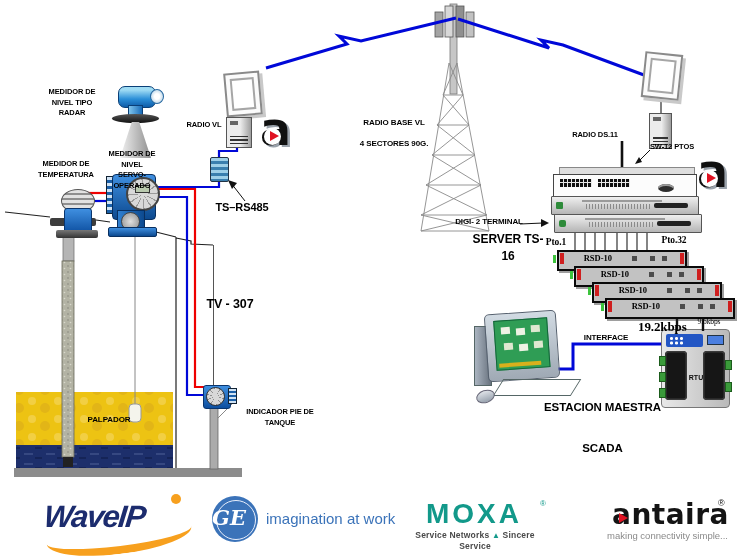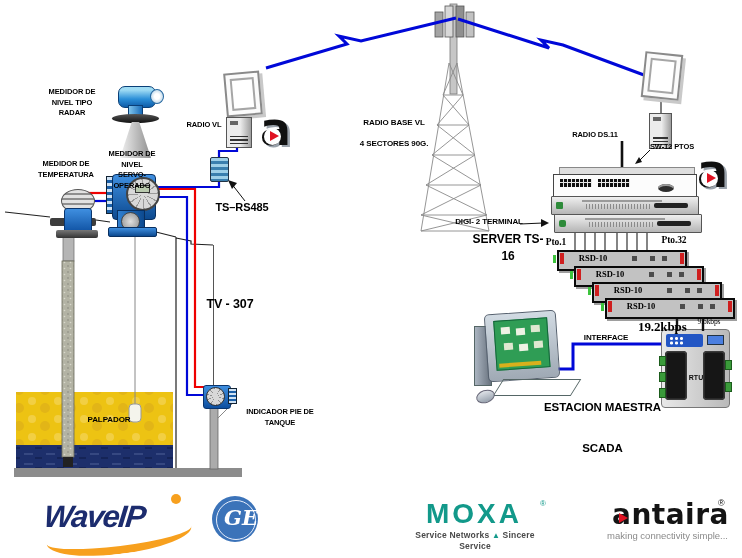--- a/index.html
+++ b/index.html
@@ -86,21 +86,21 @@
   .tserv .thin{position:absolute;left:30px;top:3px;width:80px;height:2px;background:#9a9a9a;}
 
   
   .rsd{position:absolute;width:126px;height:17px;background:#c2c2c2;border:2px solid #0a0a0a;
     box-shadow:2px 2px 0 rgba(40,40,40,.45);z-index:4;}
   .rsd .rl{position:absolute;left:1px;top:1px;width:4px;height:11px;background:#cf1f1f;}
   .rsd .rr{position:absolute;right:1px;top:1px;width:4px;height:11px;background:#cf1f1f;}
   .rsd .mk{position:absolute;left:58%;top:4px;width:5px;height:5px;background:#4c4c4c;
     box-shadow:18px 0 0 #4c4c4c,30px 0 0 #4c4c4c;}
   .rsd .gt{position:absolute;left:-6px;top:3px;width:3px;height:8px;background:#3dc43d;}
-  .rsd .tx{position:absolute;left:8px;top:1px;width:52px;text-align:center;
+  .rsd .tx{position:absolute;left:1px;top:1px;width:52px;text-align:right;
     font:bold 8.5px/11px "Liberation Serif",serif;color:#000;}
 
   
   .rtu{position:absolute;left:661px;top:329px;width:67px;height:77px;border-radius:4px;
     background:linear-gradient(90deg,#e8e8e8,#b9b9b9);border:1px solid #777;}
   .rtu .blue{position:absolute;left:4px;top:4px;width:37px;height:13px;background:#2356c4;border-radius:2px;}
   .rtu .led{position:absolute;left:4px;top:3px;width:2.5px;height:2.5px;background:#fff;border-radius:50%;
     box-shadow:5px 0 0 #fff,10px 0 0 #fff,0 4.5px 0 #fff,5px 4.5px 0 #fff,10px 4.5px 0 #fff;}
   .rtu .tag{position:absolute;right:5px;top:5px;width:15px;height:8px;background:#4b7fe0;border:1px solid #234;}
   .rtu .pnl{position:absolute;top:21px;width:22px;height:49px;background:#161616;border-radius:4px;
@@ -134,21 +134,21 @@
 
   
   .logo{position:absolute;z-index:6;}
   .wv-arc{position:absolute;left:6px;top:20px;width:146px;height:30px;border-radius:50%;
     border-bottom:8px solid #f7a01e;transform:rotate(-7deg);}
   .wv-tx{position:absolute;left:4px;top:4px;font:italic 900 31px/34px "Liberation Sans",sans-serif;
     color:#1c2c6e;letter-spacing:-1.5px;transform:skewX(-6deg);}
   .wv-dot{position:absolute;left:131px;top:-2px;width:10px;height:10px;border-radius:50%;background:#f7a01e;}
   .ge-disc{position:absolute;left:0;top:0;width:46px;height:46px;border-radius:50%;background:#3b73b9;}
   .ge-ring{position:absolute;left:4px;top:4px;width:38px;height:38px;border-radius:50%;border:1.5px solid #e8eefb;}
-  .ge-mono{position:absolute;left:0;top:9px;width:46px;text-align:right;
+  .ge-mono{position:absolute;left:0;top:9px;width:46px;text-align:left;
     font:italic bold 21px/26px "DejaVu Serif",serif;color:#fff;}
   .ge-tag{position:absolute;left:54px;top:14px;font:15px/18px "Liberation Sans",sans-serif;color:#3b73b9;white-space:nowrap;}
   .mx-tx{position:absolute;left:0;top:0;width:140px;text-align:center;
     font:bold 28px/30px "Liberation Sans",sans-serif;color:#12998a;letter-spacing:3px;}
   .mx-reg{position:absolute;left:136px;top:0;font:8px "Liberation Sans",sans-serif;color:#12998a;}
   .mx-tag{position:absolute;left:-4px;top:31px;width:150px;text-align:center;
     font:bold 8.5px/10px "Liberation Sans",sans-serif;color:#4a4a4a;letter-spacing:.2px;}
   .mx-tri{color:#12998a;font-size:8px;}
   .an-tx{position:absolute;left:0;top:0;font:bold 28px/30px "DejaVu Sans",sans-serif;
     color:#141414;letter-spacing:.5px;}
@@ -428,20 +428,21 @@
   <div class="logo" style="left:40px;top:496px;width:170px;height:52px">
     <div class="wv-arc"></div>
     <div class="wv-tx">WaveIP</div>
     <div class="wv-dot"></div>
   </div>
 
   <div class="logo" style="left:212px;top:496px;width:180px;height:50px">
     <div class="ge-disc"></div>
     <div class="ge-ring"></div>
     <div class="ge-mono">GE</div>
+    <div class="ge-tag">imagination at work</div>
   </div>
 
   <div class="logo" style="left:404px;top:499px;width:145px;height:45px">
     <div class="mx-tx">MOXA</div>
     <div class="mx-reg">®</div>
     <div class="mx-tag">
       <span>Service Networks</span>
       <span class="mx-tri">▲</span>
       <span>Sincere Service</span>
     </div>

